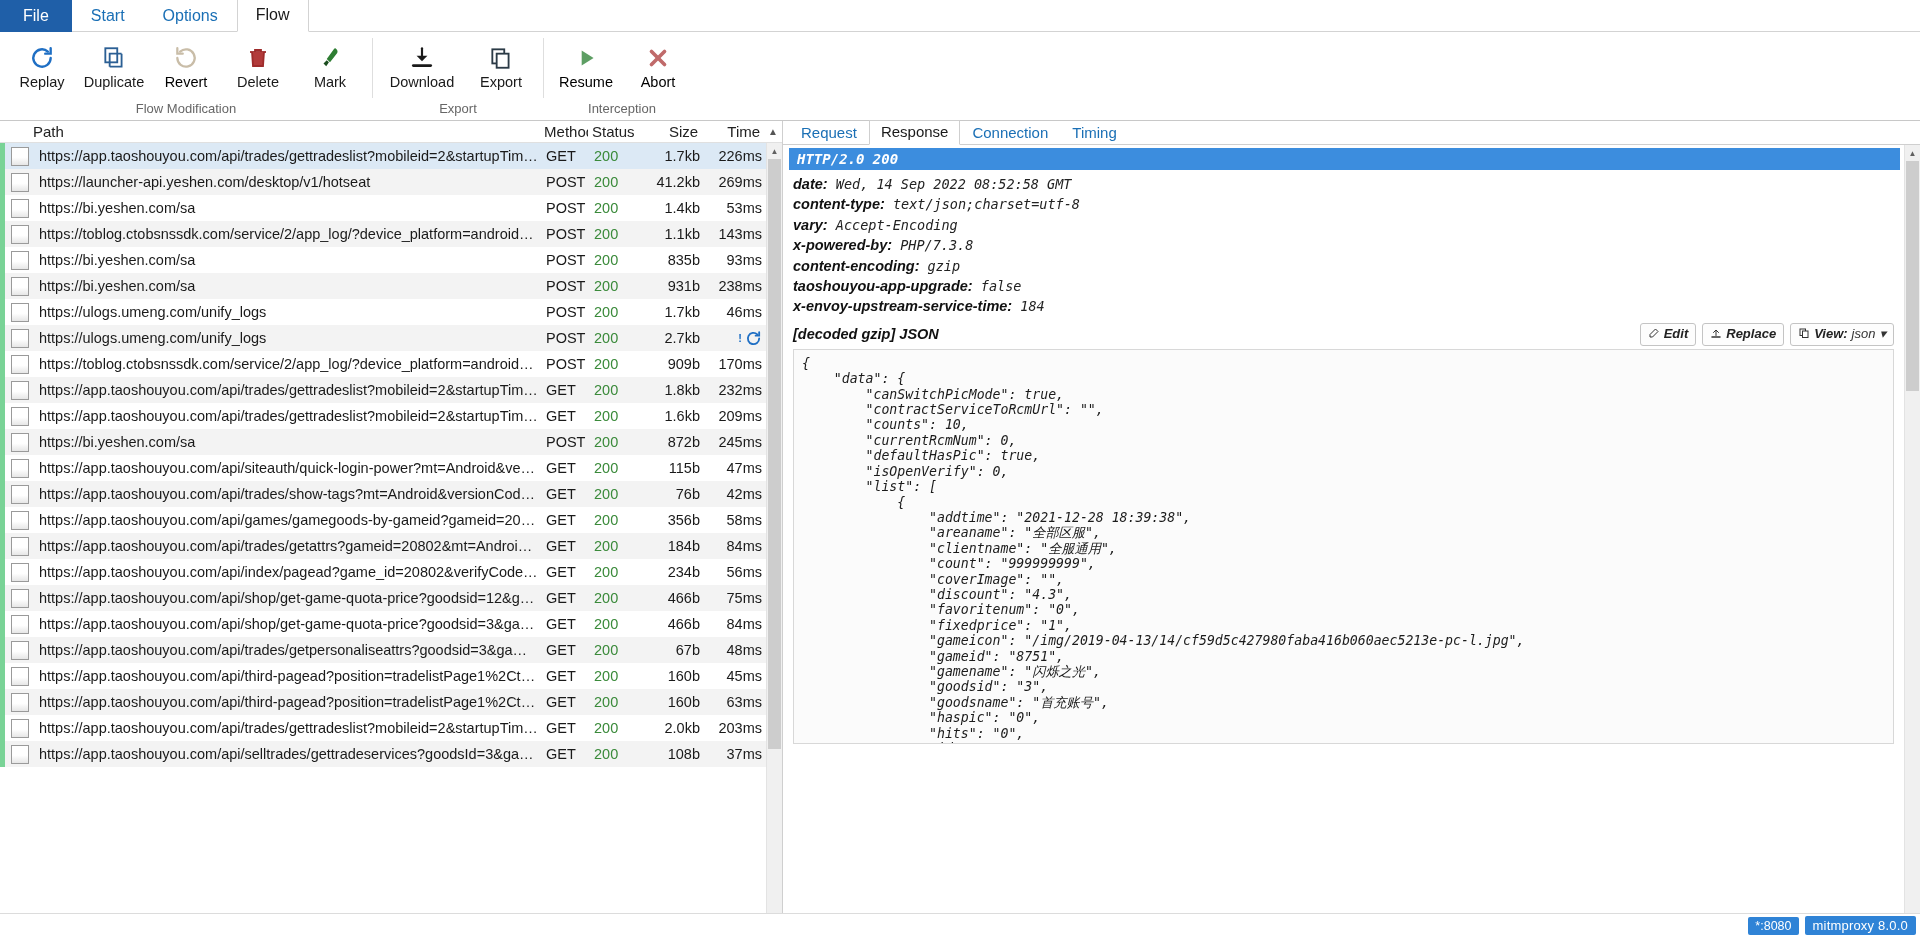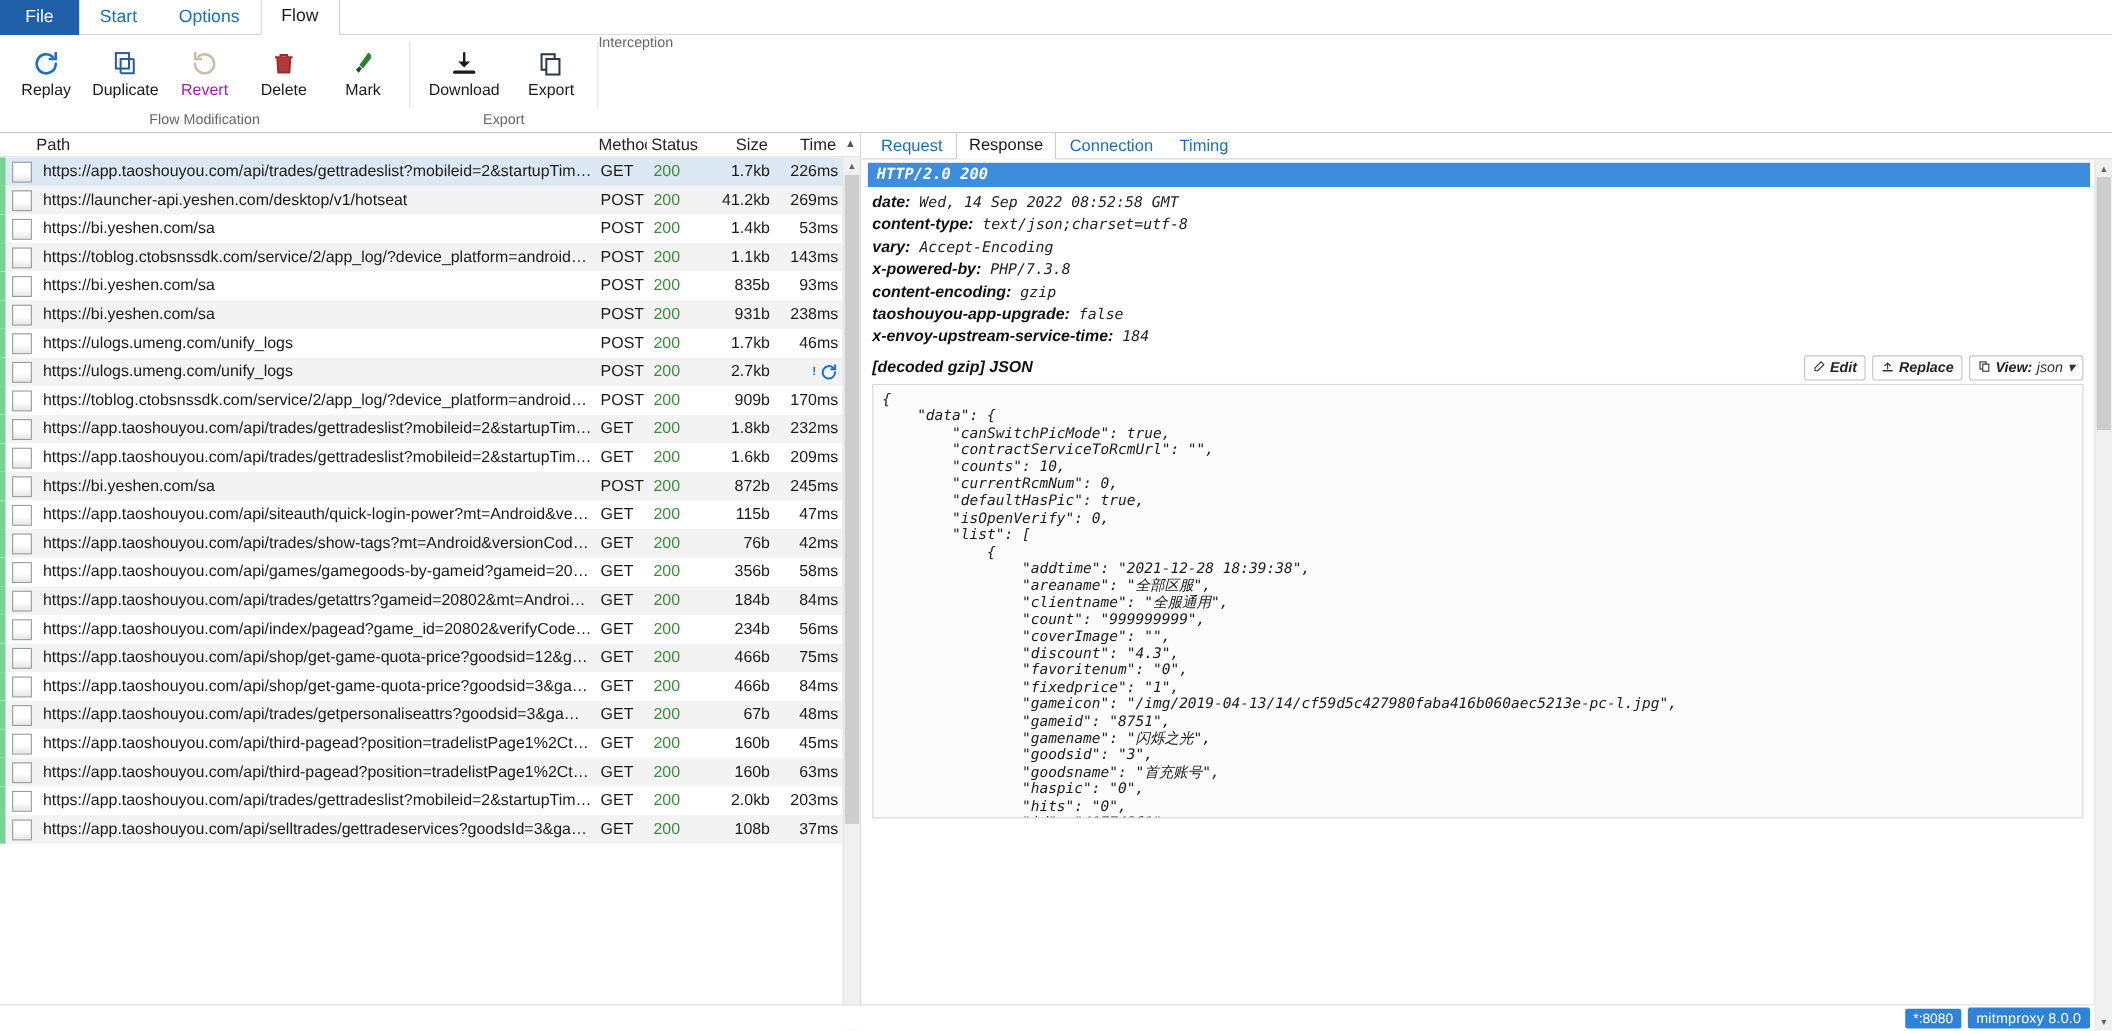--- a/index.html
+++ b/index.html
@@ -70,21 +70,21 @@
   .rbtn {
     width: 72px;
     display: flex; flex-direction: column; align-items: center;
     padding: 4px 2px 2px 2px;
     cursor: default;
     border: 1px solid transparent;
     border-radius: 2px;
   }
   .rbtn .ico { height: 30px; display: flex; align-items: center; justify-content: center; }
   .rbtn .lbl { font-size: 14.5px; color: #1a1a1a; white-space: nowrap; line-height: 18px; }
-  .rbtn.disabled .lbl { color: #a21caf; }
+  .rbtn.disabled .lbl { color: #000000; }
 
   
   .main { flex: 1; display: flex; min-height: 0; }
 
   
   .flowlist { width: 782px; display: flex; flex-direction: column; min-height: 0; background:#fff; }
   .fl-header {
     display: flex; align-items: center;
     height: 22px;
     font-size: 15px;
@@ -239,21 +239,21 @@
   .d-scroll .arw {
     position: absolute; left: 0; right: 0; height: 16px;
     display: flex; align-items: center; justify-content: center;
     font-size: 8px; color: #606060;
   }
   .d-scroll .arw.up { top: 0; }
   .d-scroll .arw.down { bottom: 0; }
 
   
   .statusbar {
-    position: absolute; left: 0; right: 16px; bottom: 0;
+    position: absolute; left: 0; right: 0; bottom: 0;
     height: 24px;
     background: #ffffff;
     border-top: 1px solid #dcdcdc;
     display: flex; align-items: center; justify-content: flex-end;
     padding-right: 4px;
     gap: 6px;
   }
   .port-chip {
     background: #2f83d6; color: #fff;
     font-size: 12.5px; padding: 2px 7px; border-radius: 2px;
@@ -357,20 +357,39 @@
           </span>
           <span class="lbl">Export</span>
         </div>
       </div>
       <div class="rgroup-label">Export</div>
     </div>
 
     <div class="rgroup-sep"></div>
 
     <div class="rgroup">
+      <div class="rgroup-items">
+        <div class="rbtn disabled">
+          <span class="ico">
+            <svg width="26" height="26" viewBox="0 0 24 24">
+                <polygon points="8,5 19,12 8,19" fill="#5d9e63"></polygon>
+              </svg>
+          </span>
+          <span class="lbl">Resume</span>
+        </div>
+        <div class="rbtn disabled">
+          <span class="ico">
+            <svg width="26" height="26" viewBox="0 0 24 24" stroke="#c06a6a" stroke-width="3.4" stroke-linecap="round">
+              <path d="M6 6l12 12"></path>
+                <path d="M18 6L6 18"></path>
+            </svg>
+          </span>
+          <span class="lbl">Abort</span>
+        </div>
+      </div>
       <div class="rgroup-label">Interception</div>
     </div>
   </div>
 
   <div class="main">
 
     <div class="flowlist">
       <div class="fl-header">
         <div class="col" style="flex:0 0 29px"></div>
         <div class="col col-path">Path</div>

